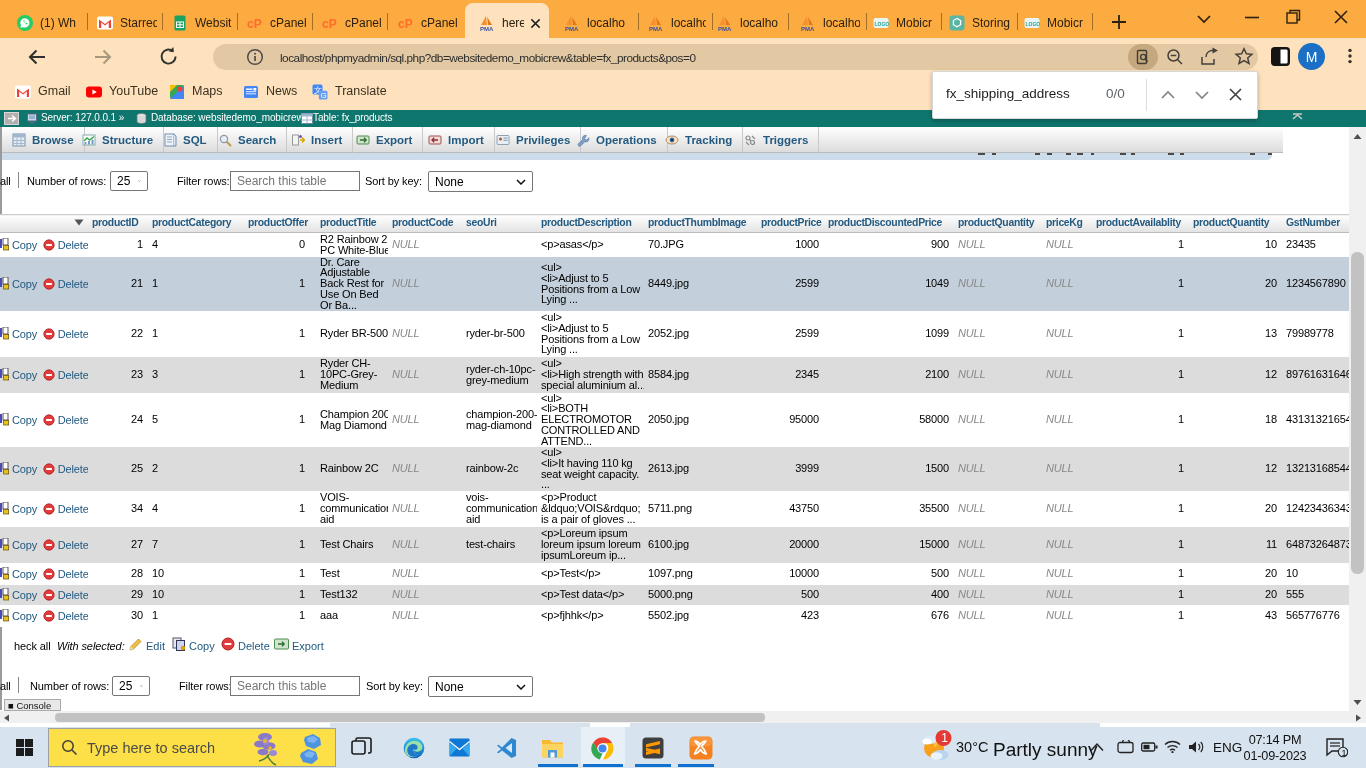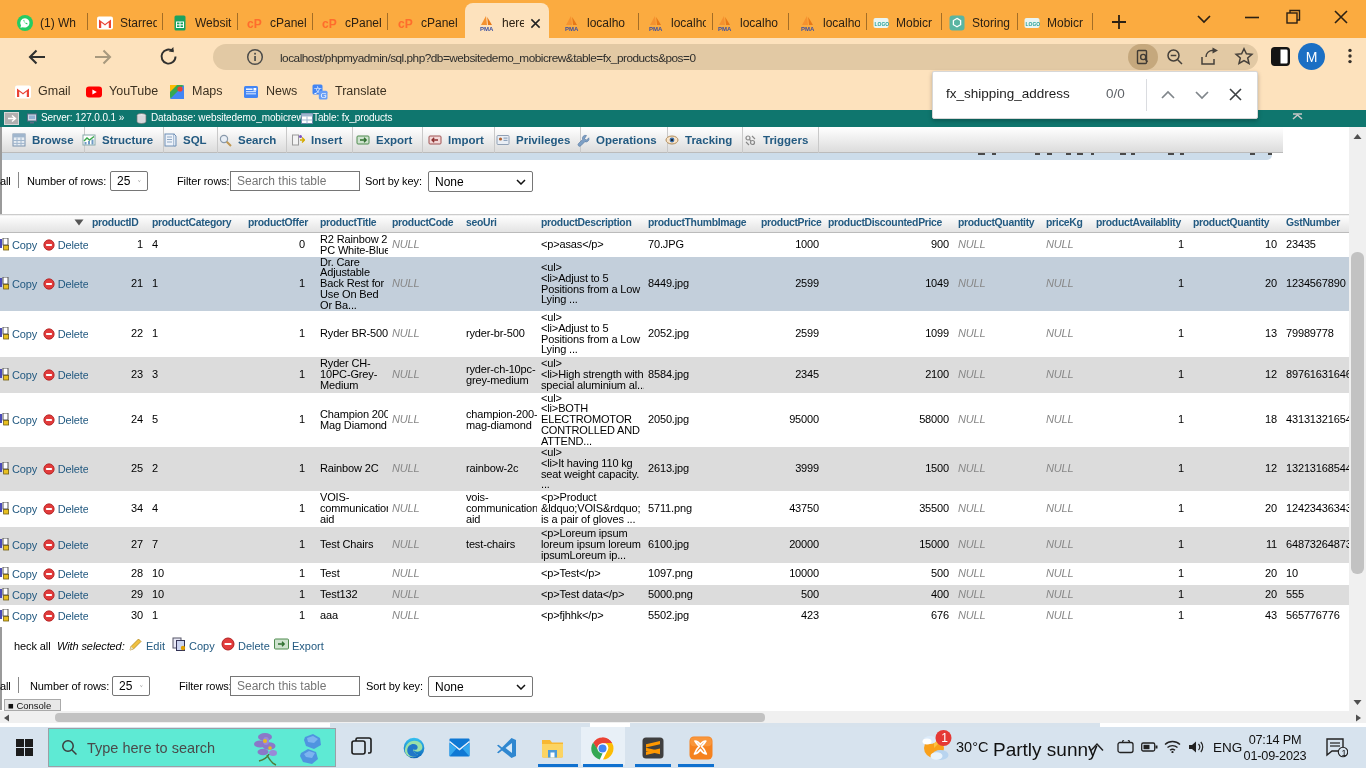--- a/index.html
+++ b/index.html
@@ -772,21 +772,21 @@
 
 <div class="abs" style="left:330px;top:723px;width:260px;height:4px;background:#d7e2ec"></div>
 <div class="abs" style="left:630px;top:723px;width:470px;height:4px;background:#d7e2ec"></div>
 <div class="abs" id="taskbar"></div>
 <svg class="abs" style="left:16px;top:739px" width="17" height="17" viewBox="0 0 17 17">
     <rect x="0" y="0" width="8" height="8" fill="#1c1c1c"></rect>
     <rect x="9" y="0" width="8" height="8" fill="#1c1c1c"></rect>
     <rect x="0" y="9" width="8" height="8" fill="#1c1c1c"></rect>
     <rect x="9" y="9" width="8" height="8" fill="#1c1c1c"></rect>
   </svg>
-<div class="abs" style="left:48px;top:728px;width:288px;height:39px;background:#5eead4;border:1px solid #9aa0a6;display:flex;align-items:center">
+<div class="abs" style="left:48px;top:728px;width:288px;height:39px;background:#fde047;border:1px solid #9aa0a6;display:flex;align-items:center">
 <svg style="margin-left:12px" width="17" height="17" viewBox="0 0 17 17">
       <circle cx="7" cy="7" r="5.2" fill="none" stroke="#3c3c3c" stroke-width="1.5"></circle>
       <path d="M11 11l4.5 4.5" stroke="#3c3c3c" stroke-width="1.5"></path>
     </svg>
 <span style="margin-left:9px;font-size:14.5px;color:#4a4a4a">Type here to search</span>
 </div>
 <svg class="abs" style="left:253px;top:729px" width="80" height="37" viewBox="0 0 80 37">
     <g fill="#8a78c8">
       <ellipse cx="12" cy="8" rx="7" ry="4"></ellipse>
       <ellipse cx="7" cy="15" rx="6" ry="3.6"></ellipse>

